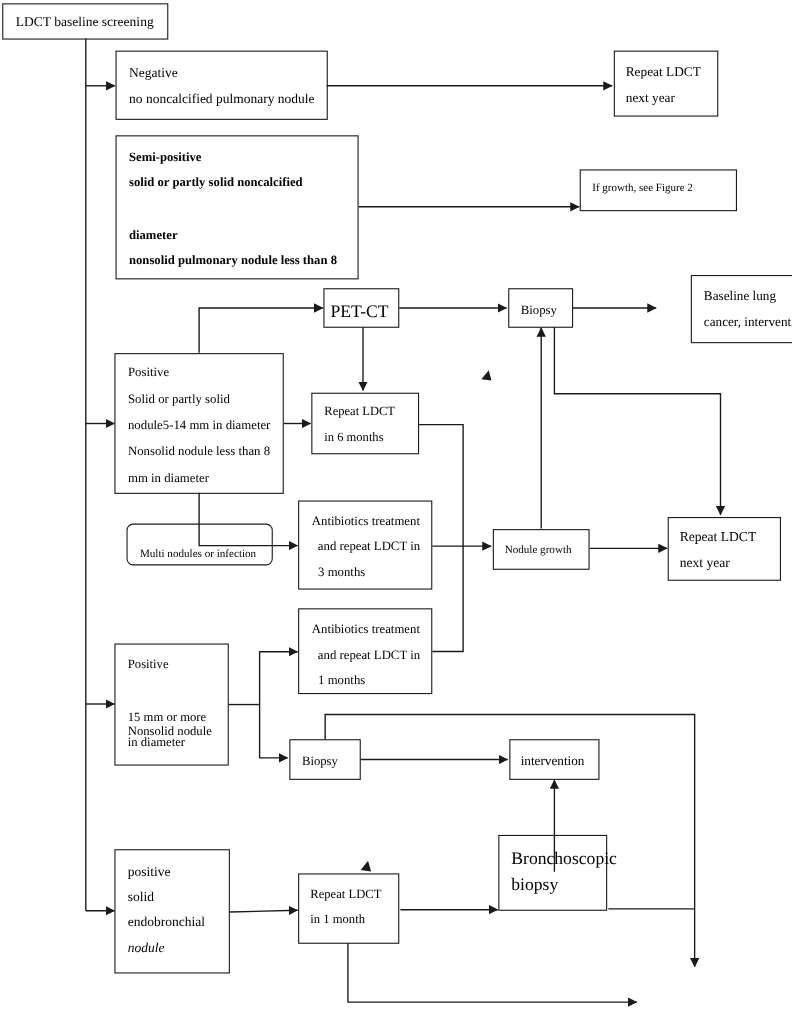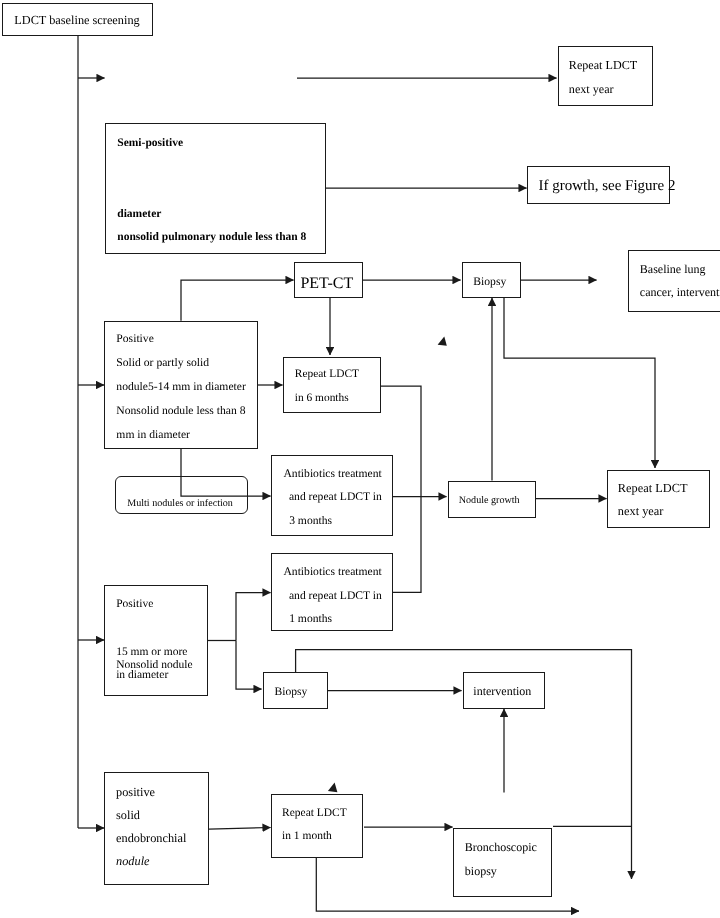--- a/index.html
+++ b/index.html
@@ -53,30 +53,35 @@
     <polyline points="316.3,857.5 316.3,911 579,911" marker-end="url(#arrow)"></polyline>
     </g>
     <g fill="#1a1a1a" stroke="none">
       <polygon points="437.6,344.8 444.3,336.5 446.8,345.8"></polygon>
       <polygon points="327.9,791.0 334.6,782.5 337.4,792.3"></polygon>
     </g>
   </svg>
   <div class="node" style="left:2px;top:2.6px;width:150.5px;height:33.4px;font-size:12.3px;">
     <span class="tx" style="top:10.29px;padding-left:11.25px;">LDCT baseline screening</span>
   </div>
+  <div class="node" style="left:105px;top:46px;width:192.7px;height:62.7px;font-size:12.27px;">
+    <span class="tx" style="top:12.57px;padding-left:11.35px;">Negative</span>
+    <span class="tx" style="top:36.67px;padding-left:11.35px;">no noncalcified pulmonary nodule</span>
+  </div>
   <div class="node" style="left:557.5px;top:46.3px;width:95.5px;height:59.5px;font-size:12.12px;">
     <span class="tx" style="top:11.55px;padding-left:10.35px;">Repeat LDCT</span>
     <span class="tx" style="top:35.55px;padding-left:10.35px;">next year</span>
   </div>
   <div class="node" style="left:105px;top:123px;width:221px;height:131.2px;font-size:11.52px;font-weight:bold;">
     <span class="tx" style="top:12.59px;padding-left:11.25px;">Semi-positive</span>
+    <span class="tx" style="top:36.24px;padding-left:11.25px;">solid or partly solid noncalcified</span>
     <span class="tx" style="top:83.54px;padding-left:11.25px;">diameter</span>
     <span class="tx" style="top:107.19px;padding-left:11.25px;">nonsolid pulmonary nodule less than 8</span>
   </div>
-  <div class="node" style="left:527px;top:166px;width:143px;height:38px;font-size:15px;">
+  <div class="node" style="left:527px;top:154px;width:143px;height:38px;font-size:10px;">
     <span class="tx" style="top:11.35px;padding-left:10.45px;">If growth, see Figure 2</span>
   </div>
   <div class="node" style="left:294px;top:262.2px;width:69px;height:36.3px;font-size:16px;">
     <span class="tx" style="top:11.99px;text-align:center;padding-right:3.4px;">PET-CT</span>
   </div>
   <div class="node" style="left:461.5px;top:262.2px;width:59px;height:36.3px;font-size:11.65px;">
     <span class="tx" style="top:12.47px;text-align:center;padding-right:2.4px;">Biopsy</span>
   </div>
   <div class="node" style="left:628px;top:249.8px;width:121px;height:62.3px;font-size:12px;">
     <span class="tx" style="top:12.13px;padding-left:10.85px;">Baseline lung</span>
@@ -128,17 +133,17 @@
   <div class="node" style="left:104px;top:772.4px;width:105px;height:112.5px;font-size:12.3px;">
     <span class="tx" style="top:12.99px;padding-left:11.05px;">positive</span>
     <span class="tx" style="top:35.99px;padding-left:11.05px;">solid</span>
     <span class="tx" style="top:58.99px;padding-left:11.05px;">endobronchial</span>
     <span class="tx" style="top:81.99px;padding-left:11.05px;font-style:italic;">nodule</span>
   </div>
   <div class="node" style="left:270.5px;top:793.7px;width:92.7px;height:64.8px;font-size:11.49px;">
     <span class="tx" style="top:12.71px;padding-left:10.55px;">Repeat LDCT</span>
     <span class="tx" style="top:35.71px;padding-left:10.55px;">in 1 month</span>
   </div>
-  <div class="node" style="left:453.4px;top:828px;width:98.9px;height:69.2px;font-size:12px;">
+  <div class="node" style="left:453.4px;top:759px;width:98.9px;height:69.2px;font-size:16px;">
     <span class="tx" style="top:12.39px;padding-left:10.45px;">Bronchoscopic</span>
     <span class="tx" style="top:35.59px;padding-left:10.45px;">biopsy</span>
   </div>
 </div>
 
 </body></html>

